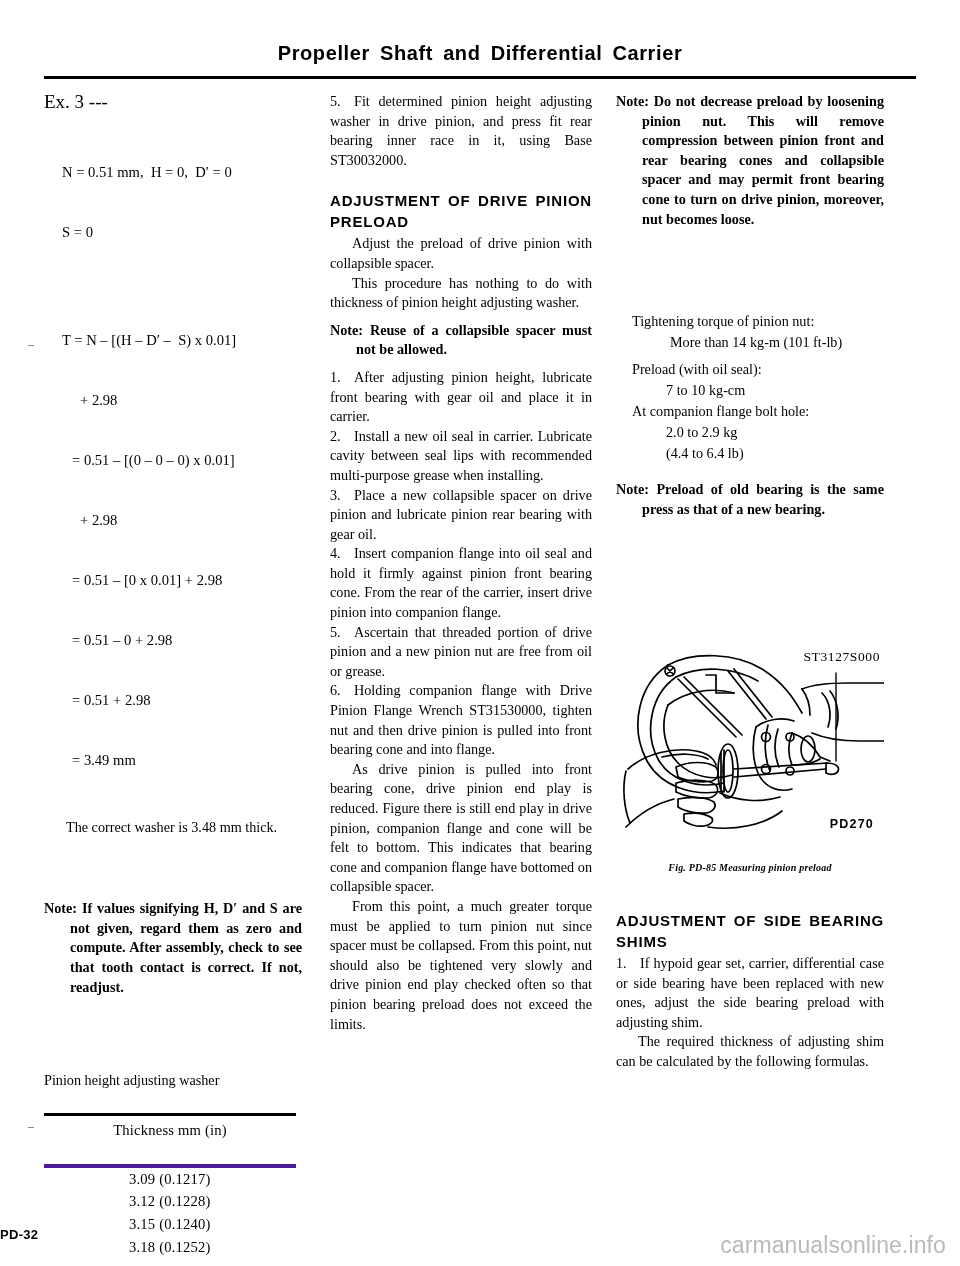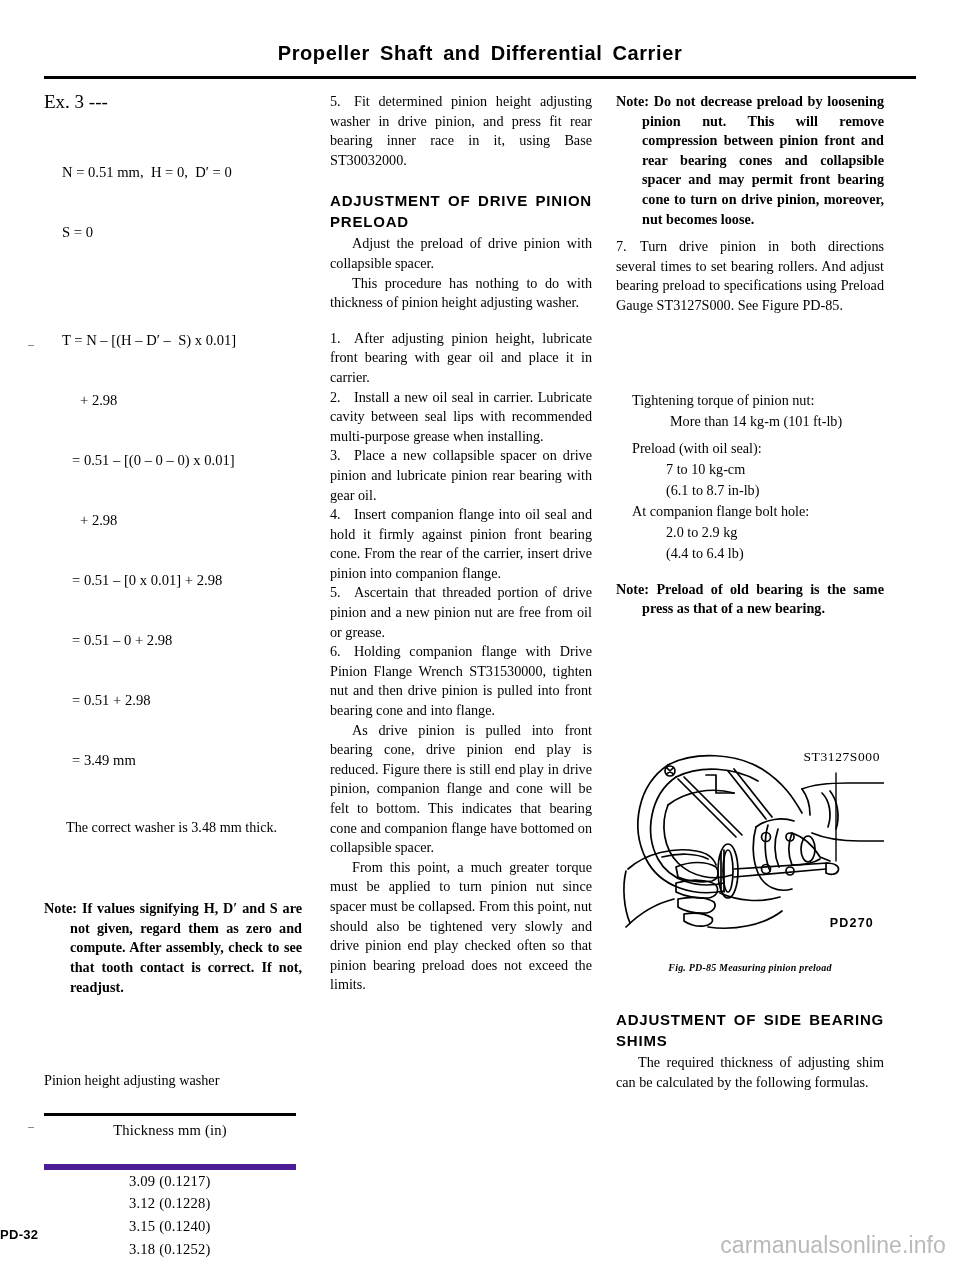--- a/index.html
+++ b/index.html
@@ -114,21 +114,21 @@
   .spec-table {
     width: 252px;
     border-collapse: collapse;
   }
   .spec-table .t-top td {
     border-top: 3px solid #000;
     height: 0;
     padding: 0;
   }
   .spec-table .t-head td {
-    border-bottom: 6px solid #4c1d95;
+    border-bottom: 4px solid #4c1d95;
     text-align: center;
     padding: 5px 0 24px 0;
     font-size: 14.6px;
   }
   .spec-table .t-head .hcell {
     letter-spacing: 0.2px;
   }
   .spec-table td.val {
     text-align: center;
     padding: 1.5px 0;
@@ -294,20 +294,24 @@
 
   <div class="gap"></div>
 
   <div class="section-heading">ADJUSTMENT OF DRIVE PINION PRELOAD</div>
 
   <p class="para">Adjust the preload of drive pinion with collapsible spacer.</p>
   <p class="para">This procedure has nothing to do with thickness of pinion height adjusting washer.</p>
 
   <div class="gap-sm"></div>
 
+  <div class="note">
+    <span>Note:</span>
+    <span>Reuse of a collapsible spacer must not be allowed.</span>
+  </div>
 
   <div class="gap-sm"></div>
 
   <p class="step"><span class="num">1.</span><span>After adjusting pinion height, lubricate front bearing with gear oil and place it in carrier.</span></p>
   <p class="step"><span class="num">2.</span><span>Install a new oil seal in carrier. Lubricate cavity between seal lips with recommended multi-purpose grease when installing.</span></p>
   <p class="step"><span class="num">3.</span><span>Place a new collapsible spacer on drive pinion and lubricate pinion rear bearing with gear oil.</span></p>
   <p class="step"><span class="num">4.</span><span>Insert companion flange into oil seal and hold it firmly against pinion front bearing cone. From the rear of the carrier, insert drive pinion into companion flange.</span></p>
   <p class="step"><span class="num">5.</span><span>Ascertain that threaded portion of drive pinion and a new pinion nut are free from oil or grease.</span></p>
   <p class="step"><span class="num">6.</span><span>Holding companion flange with Drive Pinion Flange Wrench ST31530000, tighten nut and then drive pinion is pulled into front bearing cone and into flange.</span></p>
 
@@ -317,31 +321,29 @@
 
 <div class="col col-3">
 
   <div class="note">
     <span>Note:</span>
     <span>Do not decrease preload by loosening pinion nut. This will remove compression between pinion front and rear bearing cones and collapsible spacer and may permit front bearing cone to turn on drive pinion, moreover, nut becomes loose.</span>
   </div>
 
   <div class="gap-sm"></div>
 
-  <p class="step"><span class="num">7.</span><span>Turn drive pinion in both directions several times to set bearing rollers. And adjust bearing preload to specifications using Preload Gauge ST3127S000. See Figure PD-85.</span></p>
 
   <div class="gap-xl"></div>
   <div class="gap-lg"></div>
 
   <div class="spec-list">
     <div class="lvl1">Tightening torque of pinion nut:</div>
     <div class="lvl2">More than 14 kg-m (101 ft-lb)</div>
     <div class="lvl1" style="margin-top:6px">Preload (with oil seal):</div>
     <div class="lvl2b">7 to 10 kg-cm</div>
-    <div class="lvl2b">(6.1 to 8.7 in-lb)</div>
     <div class="lvl1">At companion flange bolt hole:</div>
     <div class="lvl2b">2.0 to 2.9 kg</div>
     <div class="lvl2b">(4.4 to 6.4 lb)</div>
   </div>
 
   <div class="gap"></div>
 
   <div class="note">
     <span>Note:</span>
     <span>Preload of old bearing is the same press as that of a new bearing.</span>
@@ -419,17 +421,18 @@
     </svg>
     <div class="fig-label-st">ST3127S000</div>
     <div class="fig-label-pd">PD270</div>
   </div>
   <div class="fig-caption">Fig. PD-85  Measuring pinion preload</div>
 
   <div class="gap-lg"></div>
 
   <div class="section-heading">ADJUSTMENT OF SIDE BEARING SHIMS</div>
 
+  <p class="step"><span class="num">1.</span><span>If hypoid gear set, carrier, differential case or side bearing have been replaced with new ones, adjust the side bearing preload with adjusting shim.</span></p>
   <p class="para">The required thickness of adjusting shim can be calculated by the following formulas.</p>
 </div>
 
 <div class="page-number">PD-32</div>
 <div class="watermark">carmanualsonline.info</div>
 
 </body></html>

